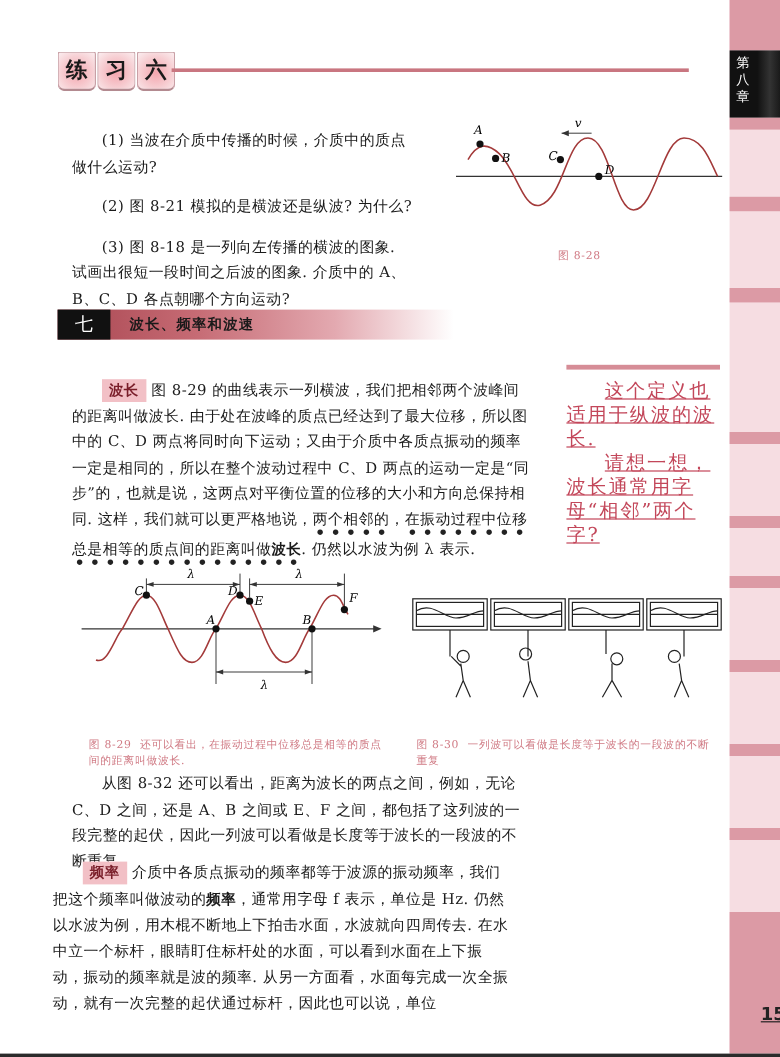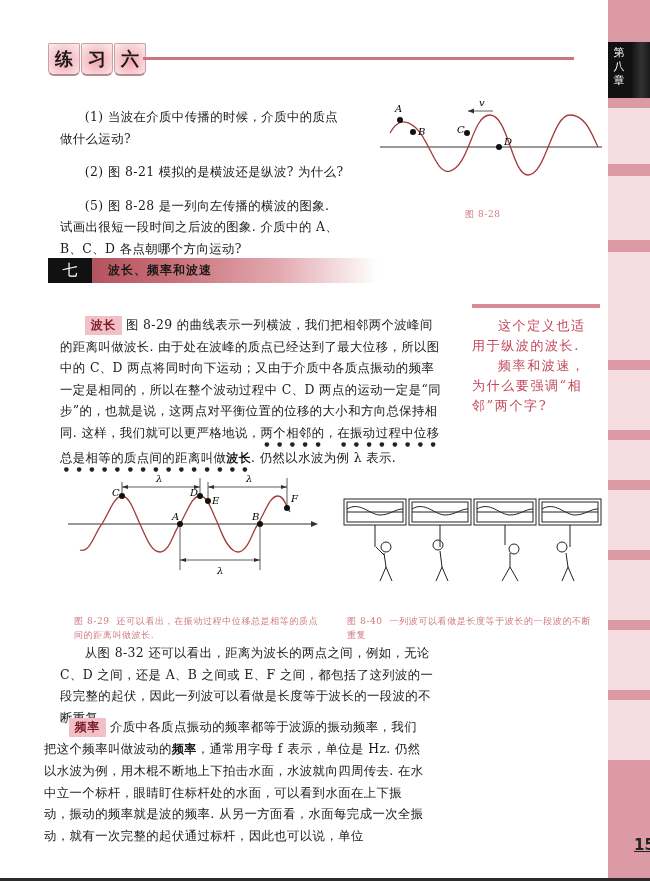--- a/index.html
+++ b/index.html
@@ -58,21 +58,21 @@
   }
   .term-tag {
     display: inline-block; background: #f2c0c6; color: #7a1e2a; font-weight: bold;
     font-family: "DejaVu Sans", sans-serif; font-size: 12px; padding: 0 6px; line-height: 19px; text-indent: 0;
   }
   .dotted { text-emphasis: filled circle; text-emphasis-position: under; -webkit-text-emphasis: filled circle; -webkit-text-emphasis-position: under; text-emphasis-color: #222; }
   .boldterm { font-weight: bold; font-family: "DejaVu Sans", sans-serif; font-size: 12px; }
 
   .side-note { position: absolute; left: 472px; top: 304px; width: 128px; }
   .side-note .rule { height: 4px; background: #d68d97; margin-bottom: 8px; }
-  .side-note p { margin: 0; font-size: 13px; color: #c3475a; line-height: 20px; letter-spacing: 1.6px; }
+  .side-note p { margin: 0; font-size: 16px; color: #c3475a; line-height: 20px; letter-spacing: 1.6px; text-decoration: underline; }
   svg text { font-family: "DejaVu Serif", serif; }
 </style>
 </head>
 <body>
 
 <div class="sidebar">
   <div class="stripe" style="top:0;height:42px"></div>
   <div class="stripe" style="top:98px;height:10px"></div>
   <div class="stripe" style="top:164px;height:12px"></div>
   <div class="stripe" style="top:240px;height:12px"></div>
@@ -95,21 +95,21 @@
 <div class="ex-title">
   <div class="ch">练</div>
   <div class="ch">习</div>
   <div class="ch">六</div>
 </div>
 <div class="ex-rule"></div>
 
 <div class="para" style="left:48px;top:94px;width:310px;">
   <p class="indent">(1) 当波在介质中传播的时候，介质中的质点做什么运动?</p>
   <p class="indent">(2) 图 8-21 模拟的是横波还是纵波? 为什么?</p>
-  <p class="indent">(5) 图 8-28 是一列向左传播的横波的图象. 试画出很短一段时间之后波的图象. 介质中的 A、B、C、D 各点朝哪个方向运动?</p>
+  <p class="indent">(3) 图 8-18 是一列向左传播的横波的图象. 试画出很短一段时间之后波的图象. 介质中的 A、B、C、D 各点朝哪个方向运动?</p>
 </div>
 
 <svg style="position:absolute;left:380px;top:95px" width="222" height="100">
   <line x1="0" y1="52" x2="222" y2="52" stroke="#333" stroke-width="1"></line>
   <path d="M10,38 C18,24 26,24 36,33 C50,46 56,80 70,76 C90,70 92,20 110,20 C128,20 132,80 148,80 C166,80 172,20 190,20 C206,20 212,40 218,52" stroke="#a33a3a" stroke-width="1.3" fill="none"></path>
   <line x1="88" y1="16" x2="113" y2="16" stroke="#333" stroke-width="0.8"></line>
   <polygon points="88,16 94,13.5 94,18.5" fill="#333"></polygon>
   <text x="99" y="11" font-size="10" font-style="italic">v</text>
   <circle cx="20" cy="25" r="3" fill="#111"></circle>
   <circle cx="33" cy="37" r="3" fill="#111"></circle>
@@ -129,21 +129,21 @@
 <div class="para" style="left:48px;top:302px;width:405px;">
   <p class="indent">
     <span class="term-tag">波长</span>
     <span>图 8-29 的曲线表示一列横波，我们把相邻两个波峰间的距离叫做波长. 由于处在波峰的质点已经达到了最大位移，所以图中的 C、D 两点将同时向下运动；又由于介质中各质点振动的频率一定是相同的，所以在整个波动过程中 C、D 两点的运动一定是“同步”的，也就是说，这两点对平衡位置的位移的大小和方向总保持相同. 这样，我们就可以更严格地说，</span><span class="dotted">两个相邻的，在振动过程中位移总是相等的质点间的距离叫做</span><span class="dotted boldterm">波长</span><span>. 仍然以水波为例 λ 表示.</span>
   </p>
 </div>
 
 <div class="side-note">
   <div class="rule"></div>
   <p style="text-indent:2em">这个定义也适用于纵波的波长.</p>
-  <p style="text-indent:2em">频率和波速，为什么要强调“相邻”两个字?</p>
+  <p style="text-indent:2em">请想一想，波长通常用字母“相邻”两个字?</p>
 </div>
 
 <svg style="position:absolute;left:60px;top:470px" width="270" height="110">
   <line x1="8" y1="54" x2="255" y2="54" stroke="#333" stroke-width="1"></line>
   <polygon points="258,54 251,51 251,57" fill="#333"></polygon>
   <path d="M20,80 C30,84 36,60 42,54 C50,40 55,26 62,26 C70,26 75,44 80,54 C88,72 92,82 100,82 C110,82 114,60 120,54 C128,40 132,26 140,26 C148,26 152,42 158,54 C164,70 170,82 178,82 C188,82 192,62 198,54 C206,40 210,26 218,26 C224,26 226,36 230,42" stroke="#a33a3a" stroke-width="1.3" fill="none"></path>
   <line x1="62" y1="12" x2="62" y2="26" stroke="#333" stroke-width="0.8"></line>
   <line x1="140" y1="8" x2="140" y2="26" stroke="#333" stroke-width="0.8"></line>
   <line x1="62" y1="17" x2="140" y2="17" stroke="#333" stroke-width="0.8"></line>
   <polygon points="62,17 68,15 68,19" fill="#333"></polygon>
@@ -204,21 +204,21 @@
       <path d="M100,56 L102,72 L96,86 M102,72 L108,86"></path>
     <line x1="165" y1="30" x2="165" y2="50"></line>
       <circle cx="174" cy="54" r="5"></circle>
       <path d="M170,58 L170,72 L162,86 M170,72 L178,86"></path>
     <line x1="230" y1="30" x2="230" y2="52"></line>
       <circle cx="222" cy="52" r="5"></circle>
       <path d="M226,58 L228,72 L222,86 M228,72 L234,86"></path>
   </g>
 </svg>
 <div class="fig-caption" style="left:347px;top:590px;width:250px">
-  <span>图 8-40</span>&nbsp;&nbsp;<span>一列波可以看做是长度等于波长的一段波的不断重复</span>
+  <span>图 8-30</span>&nbsp;&nbsp;<span>一列波可以看做是长度等于波长的一段波的不断重复</span>
 </div>
 
 <div class="para" style="left:48px;top:630px;width:405px;">
   <p class="indent">从图 8-32 还可以看出，距离为波长的两点之间，例如，无论 C、D 之间，还是 A、B 之间或 E、F 之间，都包括了这列波的一段完整的起伏，因此一列波可以看做是长度等于波长的一段波的不断重复.</p>
 </div>
 
 <div class="para" style="left:32px;top:704px;width:405px;">
   <p class="indent">
     <span class="term-tag">频率</span>
     <span>介质中各质点振动的频率都等于波源的振动频率，我们把这个频率叫做波动的</span><span class="boldterm">频率</span><span>，通常用字母 f 表示，单位是 Hz. 仍然以水波为例，用木棍不断地上下拍击水面，水波就向四周传去. 在水中立一个标杆，眼睛盯住标杆处的水面，可以看到水面在上下振动，振动的频率就是波的频率. 从另一方面看，水面每完成一次全振动，就有一次完整的起伏通过标杆，因此也可以说，单位</span>

